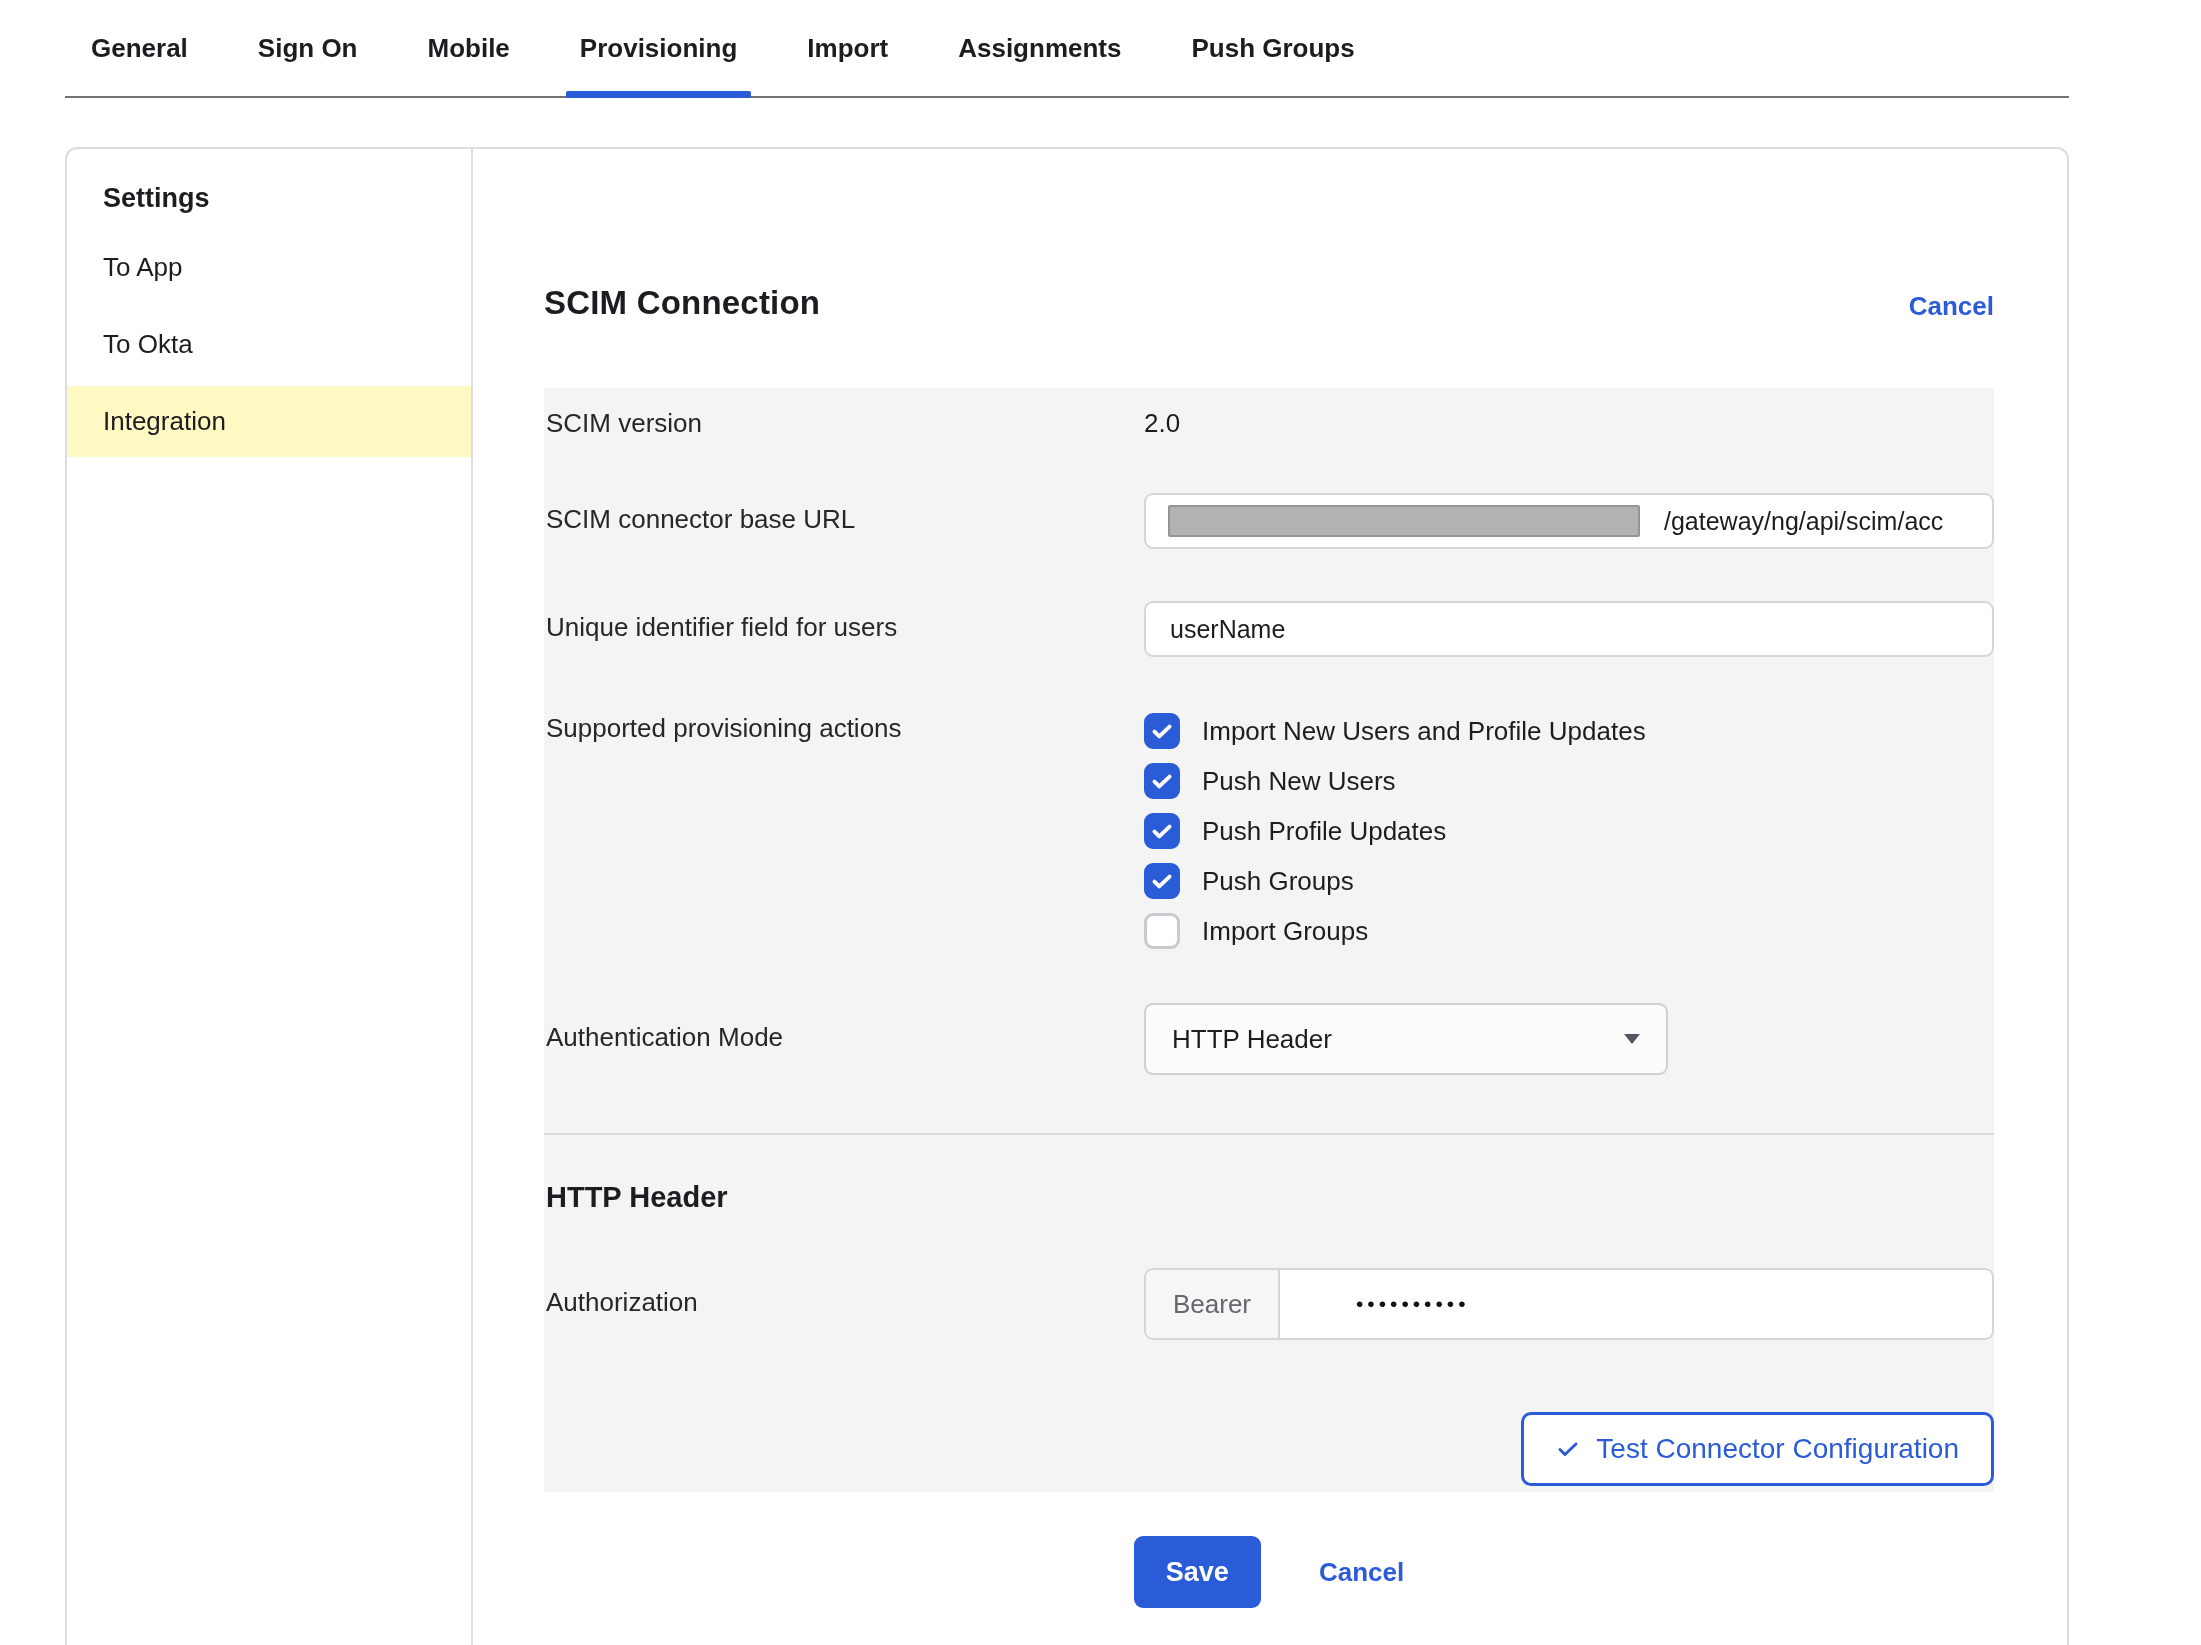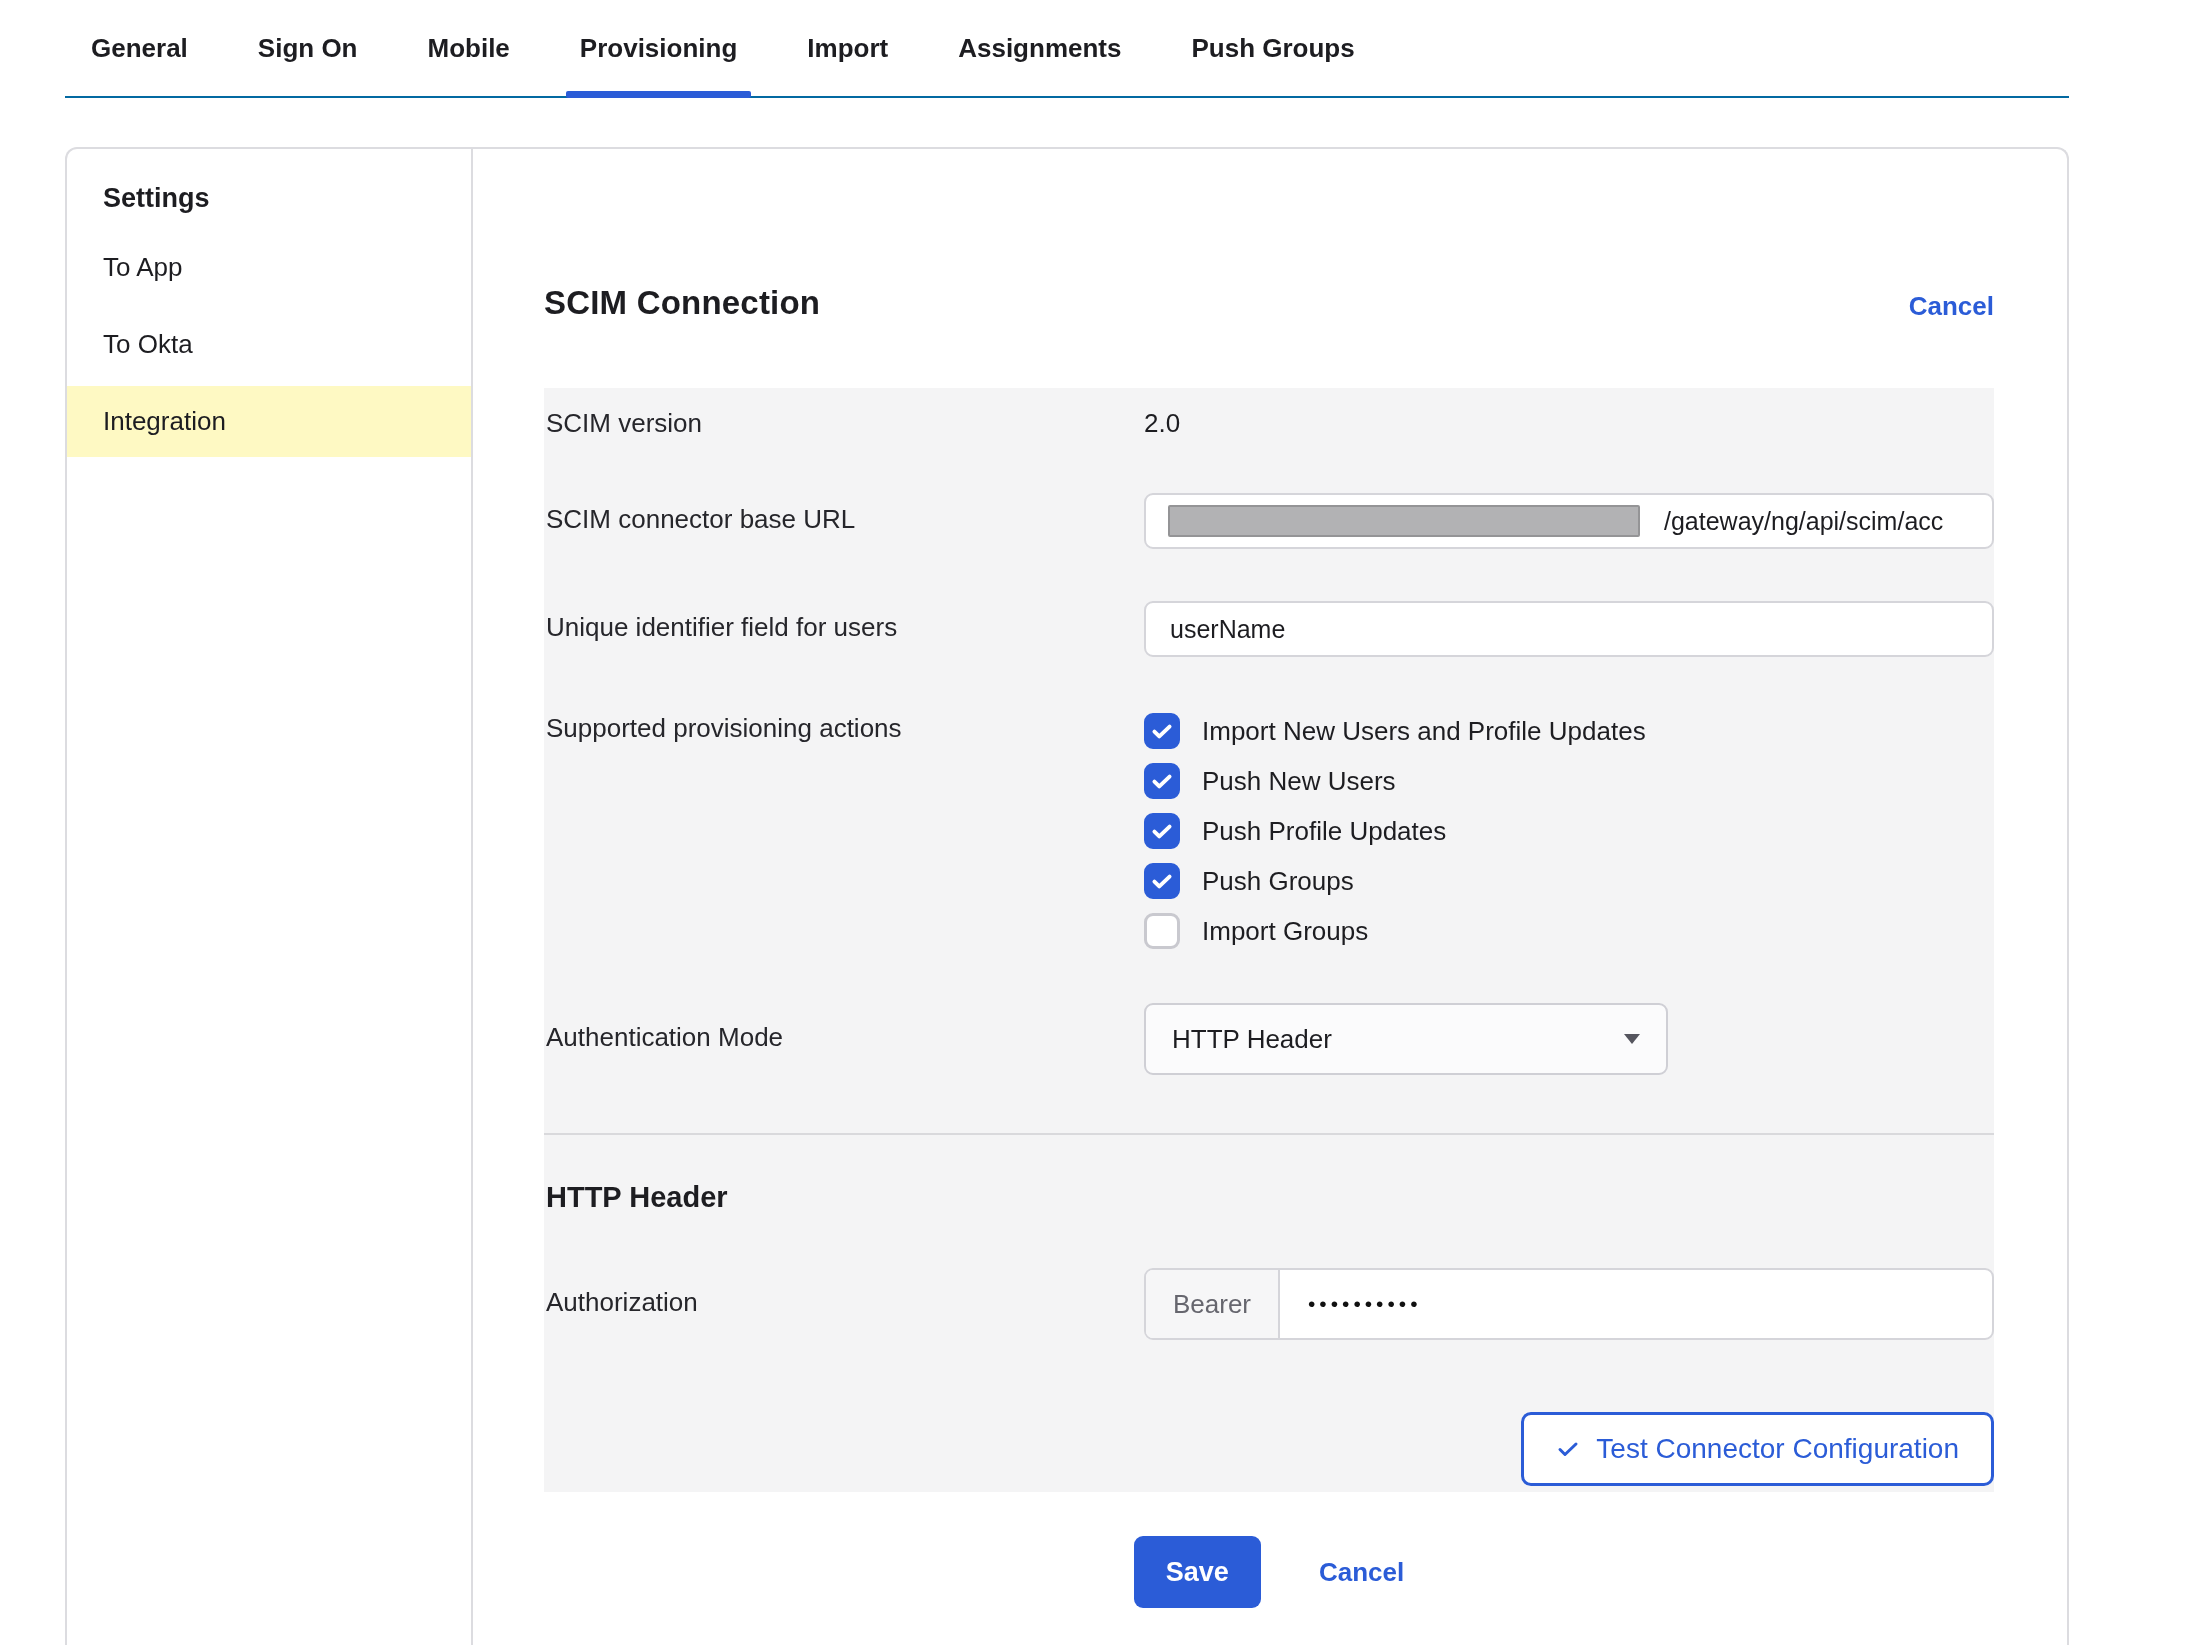--- a/index.html
+++ b/index.html
@@ -8,21 +8,21 @@
     background:#ffffff;
     font-family:"Liberation Sans", sans-serif;
     color:#1d1d21;
     position:relative;
     overflow:hidden;
   }
 
   
   .tabbar {
     position:absolute; left:65px; top:0; width:2004px; height:98px;
-    border-bottom:2px solid #0369a1;
+    border-bottom:2px solid #737373;
     display:flex; align-items:flex-end; gap:42px; padding-left:12px;
   }
   .tab {
     font-size:26px; font-weight:bold; padding:0 14px 32px 14px;
     cursor:pointer; white-space:nowrap; position:relative;
   }
   .tab.active::after {
     content:""; position:absolute; left:0; right:0; bottom:-2px;
     height:7px; background:#2b5cd7; border-radius:2px;
   }
@@ -99,21 +99,21 @@
     width:0; height:0; border-left:8px solid transparent;
     border-right:8px solid transparent; border-top:10px solid #55555e;
   }
 
   .divider { border-top:2px solid #d9d9dc; margin-top:58px; }
   .section-title { font-size:29px; font-weight:bold; margin-top:46px; padding-left:2px; }
 
   
   .input-group {
     display:flex; width:100%; height:72px; background:#fff;
-    border:2px solid #d5d5da; border-radius:9px; overflow:hidden;
+    border:2px solid #d5d5da; border-radius:9px; overflow:hidden;gap:48px;
   }
   .input-prefix {
     width:134px; flex-shrink:0; background:#f6f6f7;
     border-right:2px solid #d5d5da; color:#66666e;
     display:flex; align-items:center; justify-content:center; font-size:26px;
   }
   .masked-value {
     display:flex; align-items:center; padding-left:28px;
     font-size:21px; letter-spacing:4px; color:#111;
   }

